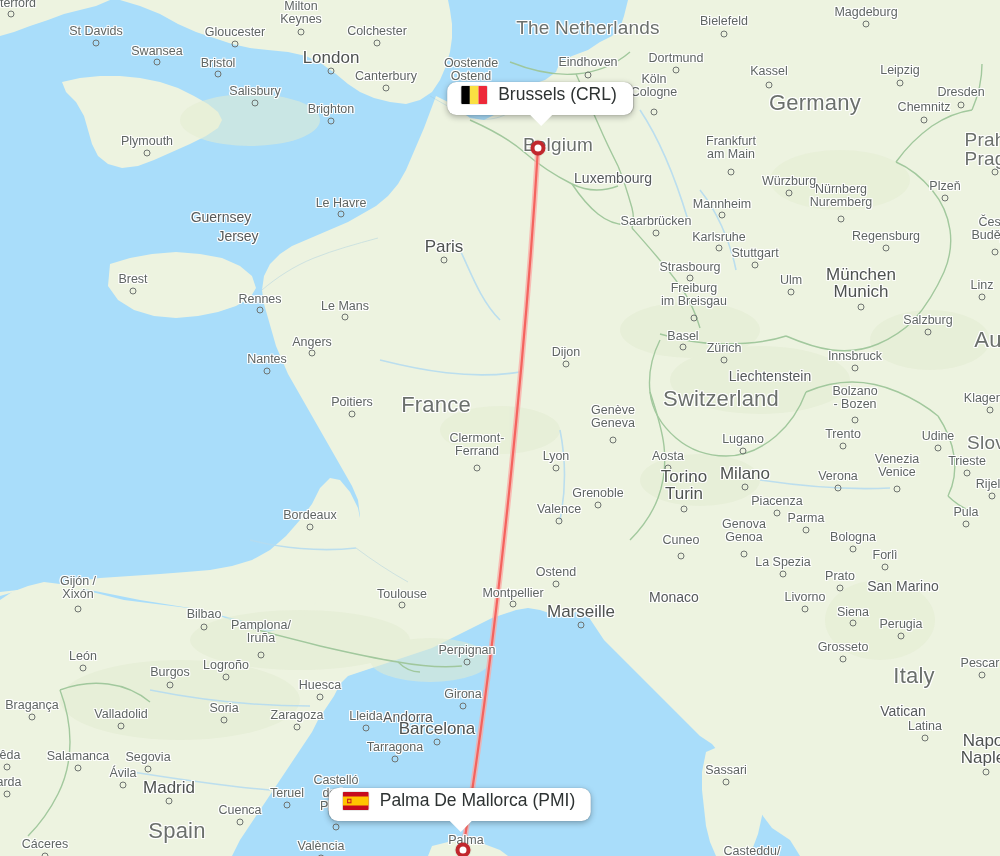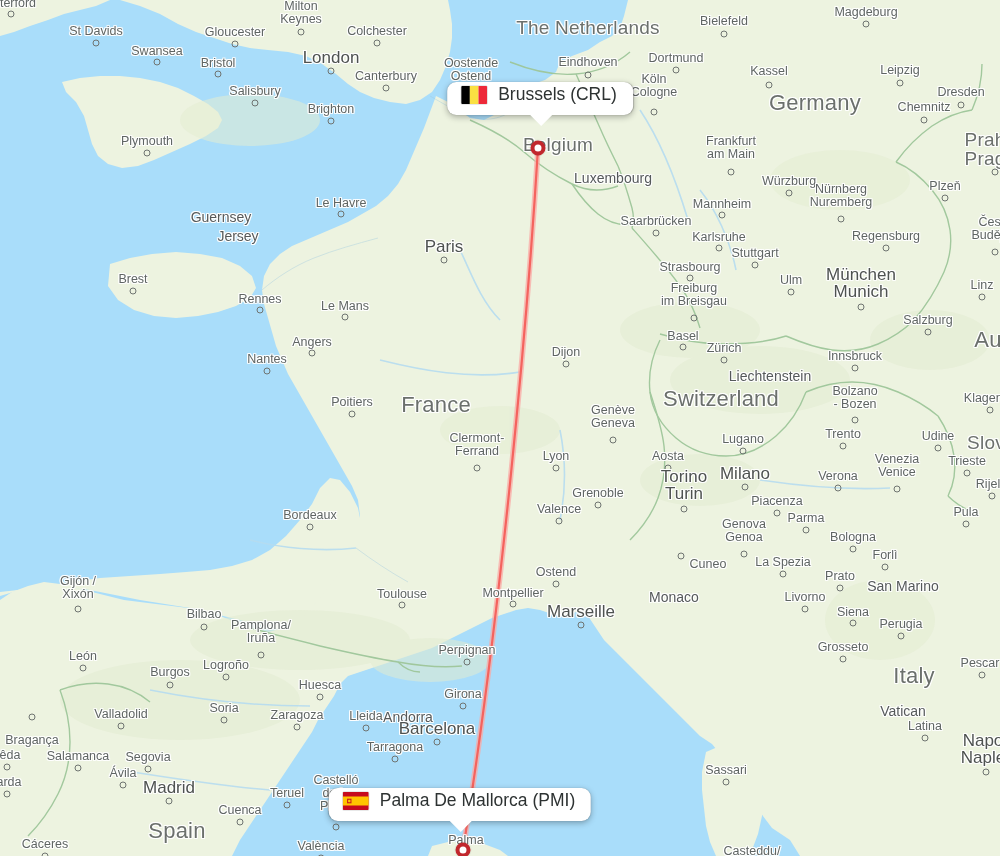--- a/index.html
+++ b/index.html
@@ -461,21 +461,21 @@
       <div class="dot" style="left: 992px; top: 496px;"></div>
       <div class="label city" style="left: 966px; top: 512px;">Pula</div>
       <div class="dot" style="left: 966px; top: 524px;"></div>
       <div class="label city" style="left: 777px; top: 501px;">Piacenza</div>
       <div class="dot" style="left: 777px; top: 513px;"></div>
       <div class="label city" style="left: 806px; top: 518px;">Parma</div>
       <div class="dot" style="left: 806px; top: 530px;"></div>
       <div class="label city" style="left: 744px; top: 531px;">Genova
 Genoa</div>
       <div class="dot" style="left: 744px; top: 554px;"></div>
-      <div class="label city" style="left: 681px; top: 564px; margin-left: 27px;">Cuneo</div>
+      <div class="label city" style="left: 681px; top: 540px;">Cuneo</div>
       <div class="dot" style="left: 681px; top: 556px;"></div>
       <div class="label city" style="left: 853px; top: 537px;">Bologna</div>
       <div class="dot" style="left: 853px; top: 549px;"></div>
       <div class="label city" style="left: 885px; top: 555px;">Forlì</div>
       <div class="dot" style="left: 885px; top: 567px;"></div>
       <div class="label city" style="left: 783px; top: 562px;">La Spezia</div>
       <div class="dot" style="left: 783px; top: 574px;"></div>
       <div class="label city" style="left: 840px; top: 576px;">Prato</div>
       <div class="dot" style="left: 840px; top: 588px;"></div>
       <div class="label city" style="left: 805px; top: 597px;">Livorno</div>
@@ -511,21 +511,21 @@
       <div class="label city" style="left: 226px; top: 665px;">Logroño</div>
       <div class="dot" style="left: 226px; top: 677px;"></div>
       <div class="label city" style="left: 224px; top: 708px;">Soria</div>
       <div class="dot" style="left: 224px; top: 720px;"></div>
       <div class="label city" style="left: 320px; top: 685px;">Huesca</div>
       <div class="dot" style="left: 320px; top: 697px;"></div>
       <div class="label city" style="left: 297px; top: 715px;">Zaragoza</div>
       <div class="dot" style="left: 297px; top: 727px;"></div>
       <div class="label city" style="left: 366px; top: 716px;">Lleida</div>
       <div class="dot" style="left: 366px; top: 728px;"></div>
-      <div class="label city" style="left: 32px; top: 705px; margin-top: 35px;">Bragança</div>
+      <div class="label city" style="left: 32px; top: 705px;">Bragança</div>
       <div class="dot" style="left: 32px; top: 717px;"></div>
       <div class="label city" style="left: 121px; top: 714px;">Valladolid</div>
       <div class="dot" style="left: 121px; top: 726px;"></div>
       <div class="label city" style="left: 10px; top: 755px;">êda</div>
       <div class="dot" style="left: 7px; top: 767px;"></div>
       <div class="label city" style="left: 9px; top: 782px;">arda</div>
       <div class="dot" style="left: 7px; top: 794px;"></div>
       <div class="label city" style="left: 78px; top: 756px;">Salamanca</div>
       <div class="dot" style="left: 78px; top: 768px;"></div>
       <div class="label city" style="left: 148px; top: 757px;">Segovia</div>

